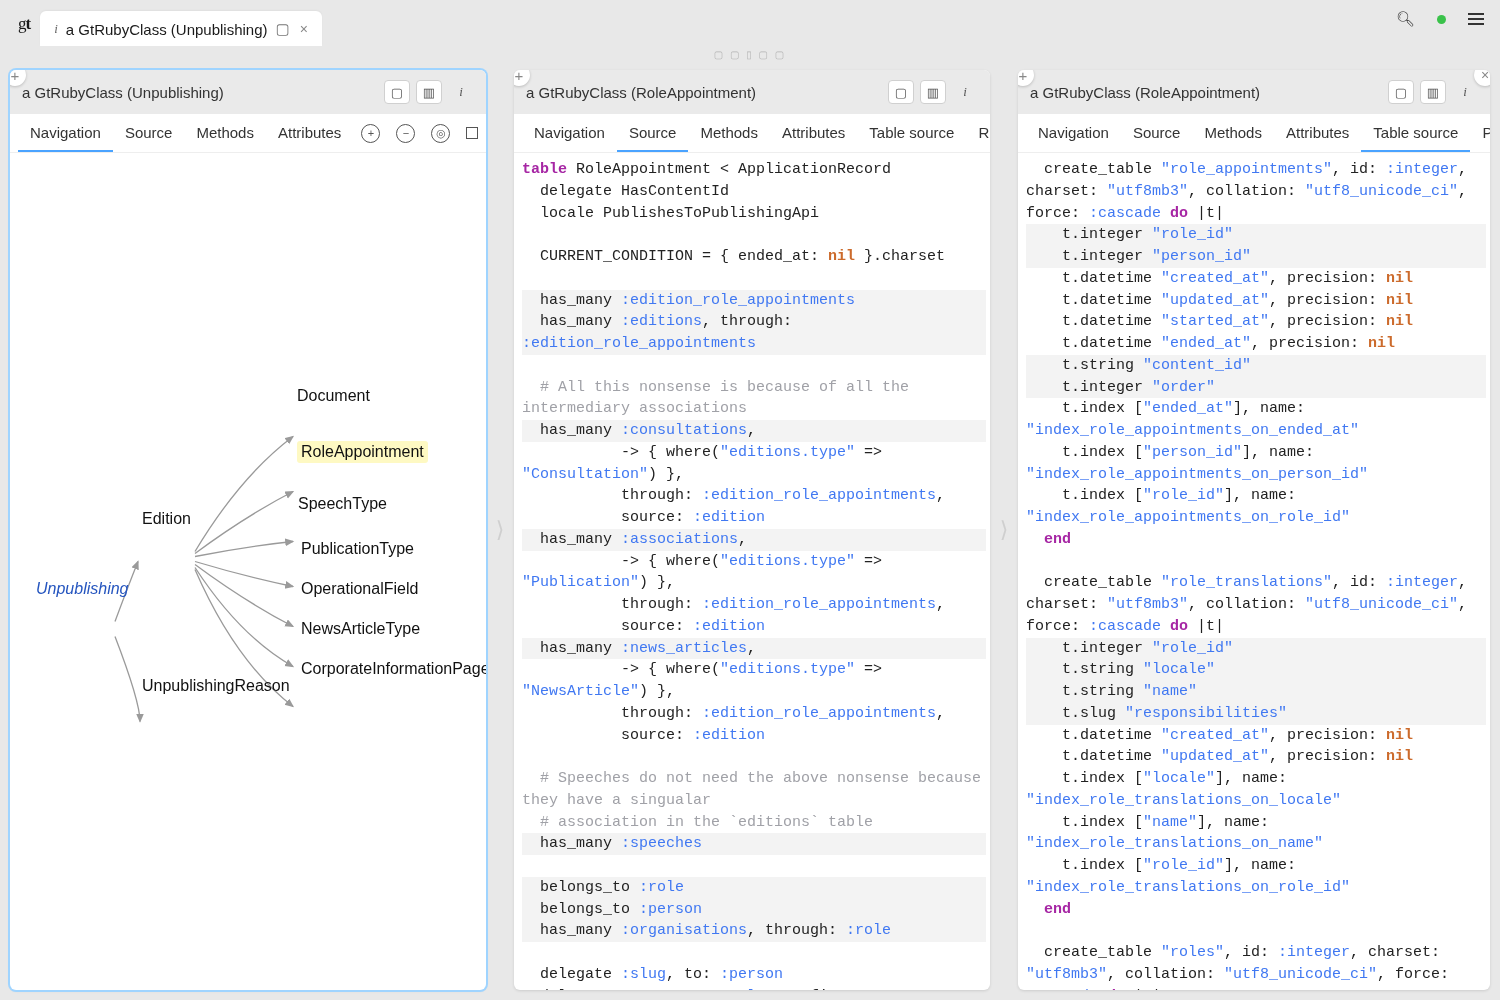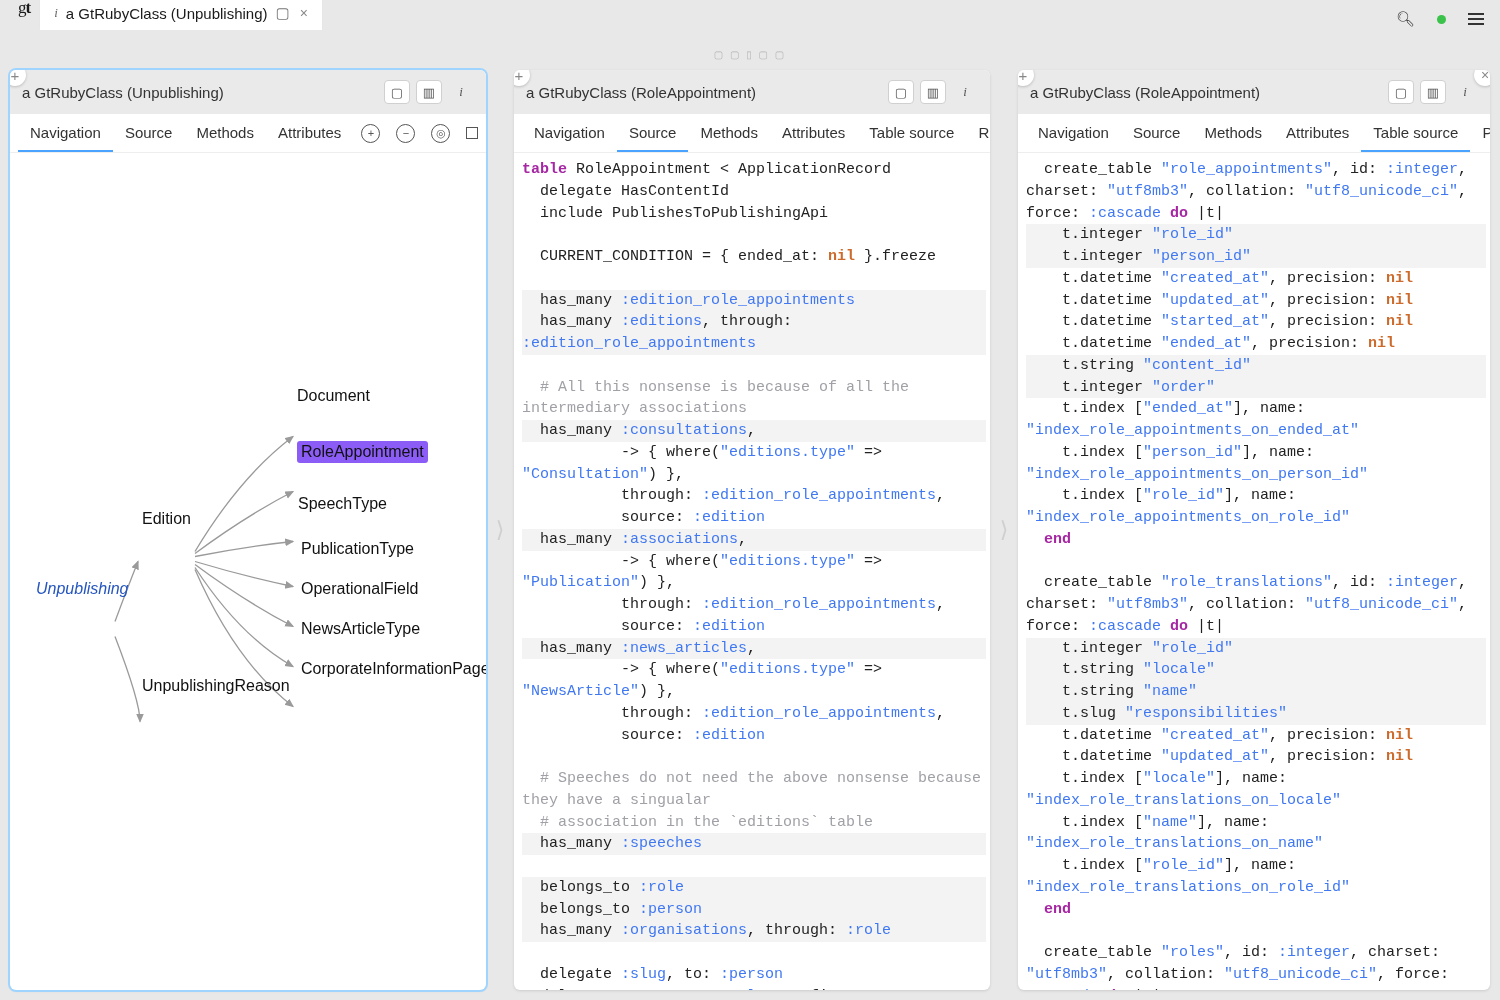--- a/index.html
+++ b/index.html
@@ -23,21 +23,21 @@
     width: 1500px; height: 1000px;
     font-family: -apple-system, "Segoe UI", Arial, sans-serif;
     background: var(--bg-app);
     color: var(--text);
     overflow: hidden;
   }
   
   .chrome {
     height: 46px;
     display: flex; align-items: flex-end;
-    padding: 16px 12px;
+    padding: 0 12px;
     background: var(--bg-app);
     position: relative;
   }
   .logo-gt {
     font-family: Georgia, serif;
     font-size: 17px;
     margin: 0 10px 12px 6px;
     letter-spacing: -1px;
   }
   .logo-gt b { font-weight: bold; }
@@ -137,21 +137,21 @@
   .pane-tabs .sq { width:12px;height:12px;border:1.5px solid #555;}
 
   
   .graph {
     flex:1; position:relative; overflow:hidden;
   }
   .node {
     position:absolute; font-size:16px; color:#111;
     padding:2px 4px;
   }
-  .node.selected { background:#8b5cf6; border-radius:3px; }
+  .node.selected { background:#fef9c3; border-radius:3px; }
   .node.root { color: var(--accent-blue); font-style: italic; }
   svg.edges { position:absolute; inset:0; width:100%; height:100%; }
   svg.edges path { stroke:#9a9a9a; stroke-width:1.3; fill:none; }
   svg.edges polygon { fill:#9a9a9a; }
 
   
   .code {
     flex:1; overflow:hidden;
     font-family: "SFMono-Regular", Consolas, "Liberation Mono", monospace;
     font-size: 15px; line-height: 1.45;
@@ -268,23 +268,23 @@
     <div class="pane-tabs">
       <div class="ptab">Navigation</div>
       <div class="ptab active">Source</div>
       <div class="ptab">Methods</div>
       <div class="ptab">Attributes</div>
       <div class="ptab">Table source</div>
       <div class="ptab">R</div>
     </div>
     <div class="code"><span class="kw">table</span><span class="plain"> RoleAppointment &lt; ApplicationRecord</span>
 <span class="plain">  delegate HasContentId</span>
-<span class="plain">  include PublishesToPublishingApi</span>
-<span></span>
-<span class="plain">  CURRENT_CONDITION = { ended_at: </span><span class="bool">nil</span><span class="plain"> }.freeze</span>
+<span class="plain">  locale PublishesToPublishingApi</span>
+<span></span>
+<span class="plain">  CURRENT_CONDITION = { ended_at: </span><span class="bool">nil</span><span class="plain"> }.charset</span>
 <span></span>
 <span class="assoc-line"><span class="plain">  has_many </span><span class="sym">:edition_role_appointments</span></span>
 <span class="assoc-line"><span class="plain">  has_many </span><span class="sym">:editions</span><span class="plain">, through: </span><span class="sym">:edition_role_appointments</span></span>
 <span></span>
 <span class="cmt">  # All this nonsense is because of all the intermediary associations</span>
 <span class="assoc-line"><span class="plain">  has_many </span><span class="sym">:consultations</span><span class="plain">,</span></span>
 <span class="plain">           -&gt; { where(</span><span class="str">"editions.type"</span><span class="plain"> =&gt; </span><span class="str">"Consultation"</span><span class="plain">) },</span>
 <span class="plain">           through: </span><span class="sym">:edition_role_appointments</span><span class="plain">,</span>
 <span class="plain">           source: </span><span class="sym">:edition</span>
 <span class="assoc-line"><span class="plain">  has_many </span><span class="sym">:associations</span><span class="plain">,</span></span>

